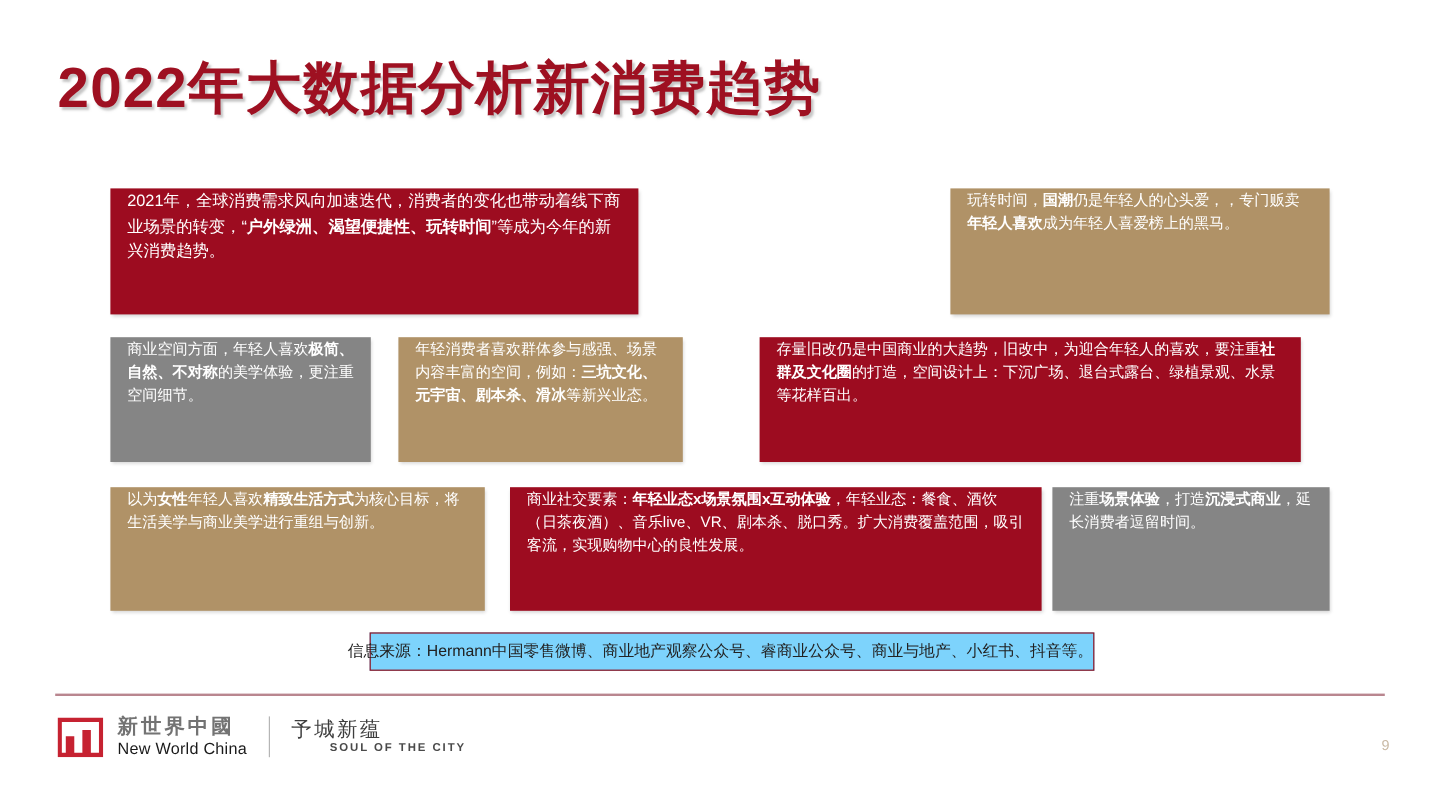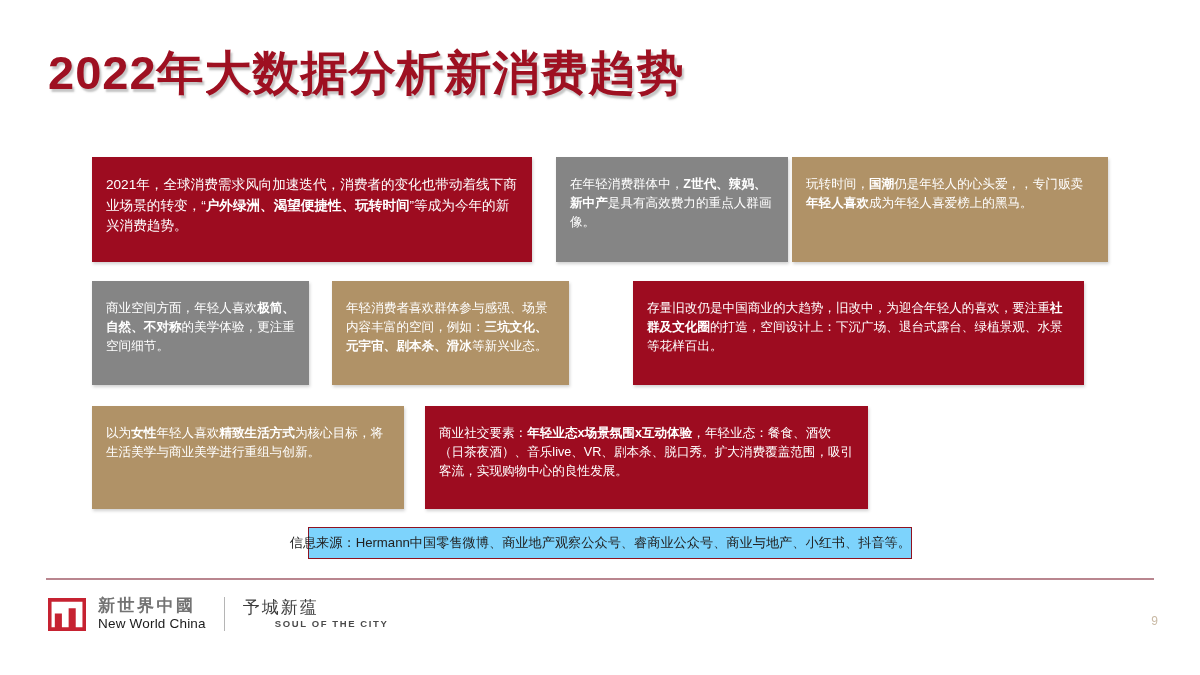--- a/index.html
+++ b/index.html
@@ -34,21 +34,21 @@
     position: absolute;
     left: 0; top: 0;
     width: 1200px;
     height: 675px;
     pointer-events: none;
   }
   .card {
     position: absolute;
     box-sizing: border-box;
     pointer-events: auto;
-    padding: 18px 14px 10px 14px;
+    padding: 1px 14px 10px 14px;
     line-height: 1.52;
     font-size: 12.6px;
     color: #ffffff;
     overflow: hidden;
     box-shadow: 1px 2px 3px rgba(0,0,0,0.18);
   }
   .card.red   { background: #9d0c20; }
   .card.gray  { background: #858585; }
   .card.tan   { background: #b09267; }
 
@@ -141,23 +141,20 @@
 <body>
 
 <div class="slide-title">2022年大数据分析新消费趋势</div>
 
 <div class="cards-area">
 
   <div class="card big red" style="left:92px; top:157px; width:440px; height:105px;">
     <span class="txt"><span>2021年，全球消费需求风向加速迭代，消费者的变化也带动着线下商业场景的转变，“</span><b>户外绿洲、渴望便捷性、玩转时间</b><span>”等成为今年的新兴消费趋势。</span></span>
   </div>
 
-  <div class="card gray" style="left:556px; top:157px; width:232px; height:105px;">
-    <span class="txt"><span>在年轻消费群体中，</span><b>Z世代、辣妈、新中产</b><span>是具有高效费力的重点人群画像。</span></span>
-  </div>
 
   <div class="card tan" style="left:792px; top:157px; width:316px; height:105px;">
     <span class="txt"><span>玩转时间，</span><b>国潮</b><span>仍是年轻人的心头爱，，专门贩卖</span><b>年轻人喜欢</b><span>成为年轻人喜爱榜上的黑马。</span></span>
   </div>
 
   <div class="card gray" style="left:92px; top:281px; width:217px; height:104px;">
     <span class="txt"><span>商业空间方面，年轻人喜欢</span><b>极简、自然、不对称</b><span>的美学体验，更注重空间细节。</span></span>
   </div>
 
   <div class="card tan" style="left:332px; top:281px; width:237px; height:104px;">
@@ -169,20 +166,23 @@
   </div>
 
   <div class="card tan" style="left:92px; top:406px; width:312px; height:103px;">
     <span class="txt"><span>以为</span><b>女性</b><span>年轻人喜欢</span><b>精致生活方式</b><span>为核心目标，将生活美学与商业美学进行重组与创新。</span></span>
   </div>
 
   <div class="card red" style="left:425px; top:406px; width:443px; height:103px;">
     <span class="txt"><span>商业社交要素：</span><b>年轻业态x场景氛围x互动体验</b><span>，年轻业态：餐食、酒饮（日茶夜酒）、音乐live、VR、剧本杀、脱口秀。扩大消费覆盖范围，吸引客流，实现购物中心的良性发展。</span></span>
   </div>
 
+  <div class="card gray" style="left:877px; top:406px; width:231px; height:103px;">
+    <span class="txt"><span>注重</span><b>场景体验</b><span>，打造</span><b>沉浸式商业</b><span>，延长消费者逗留时间。</span></span>
+  </div>
 </div>
 
 <div class="source-box">
   <span>信息来源：Hermann中国零售微博、商业地产观察公众号、睿商业公众号、商业与地产、小红书、抖音等。</span>
 </div>
 
 <div class="footer-rule"></div>
 
 <div class="footer">
   <span class="logo-mark">

